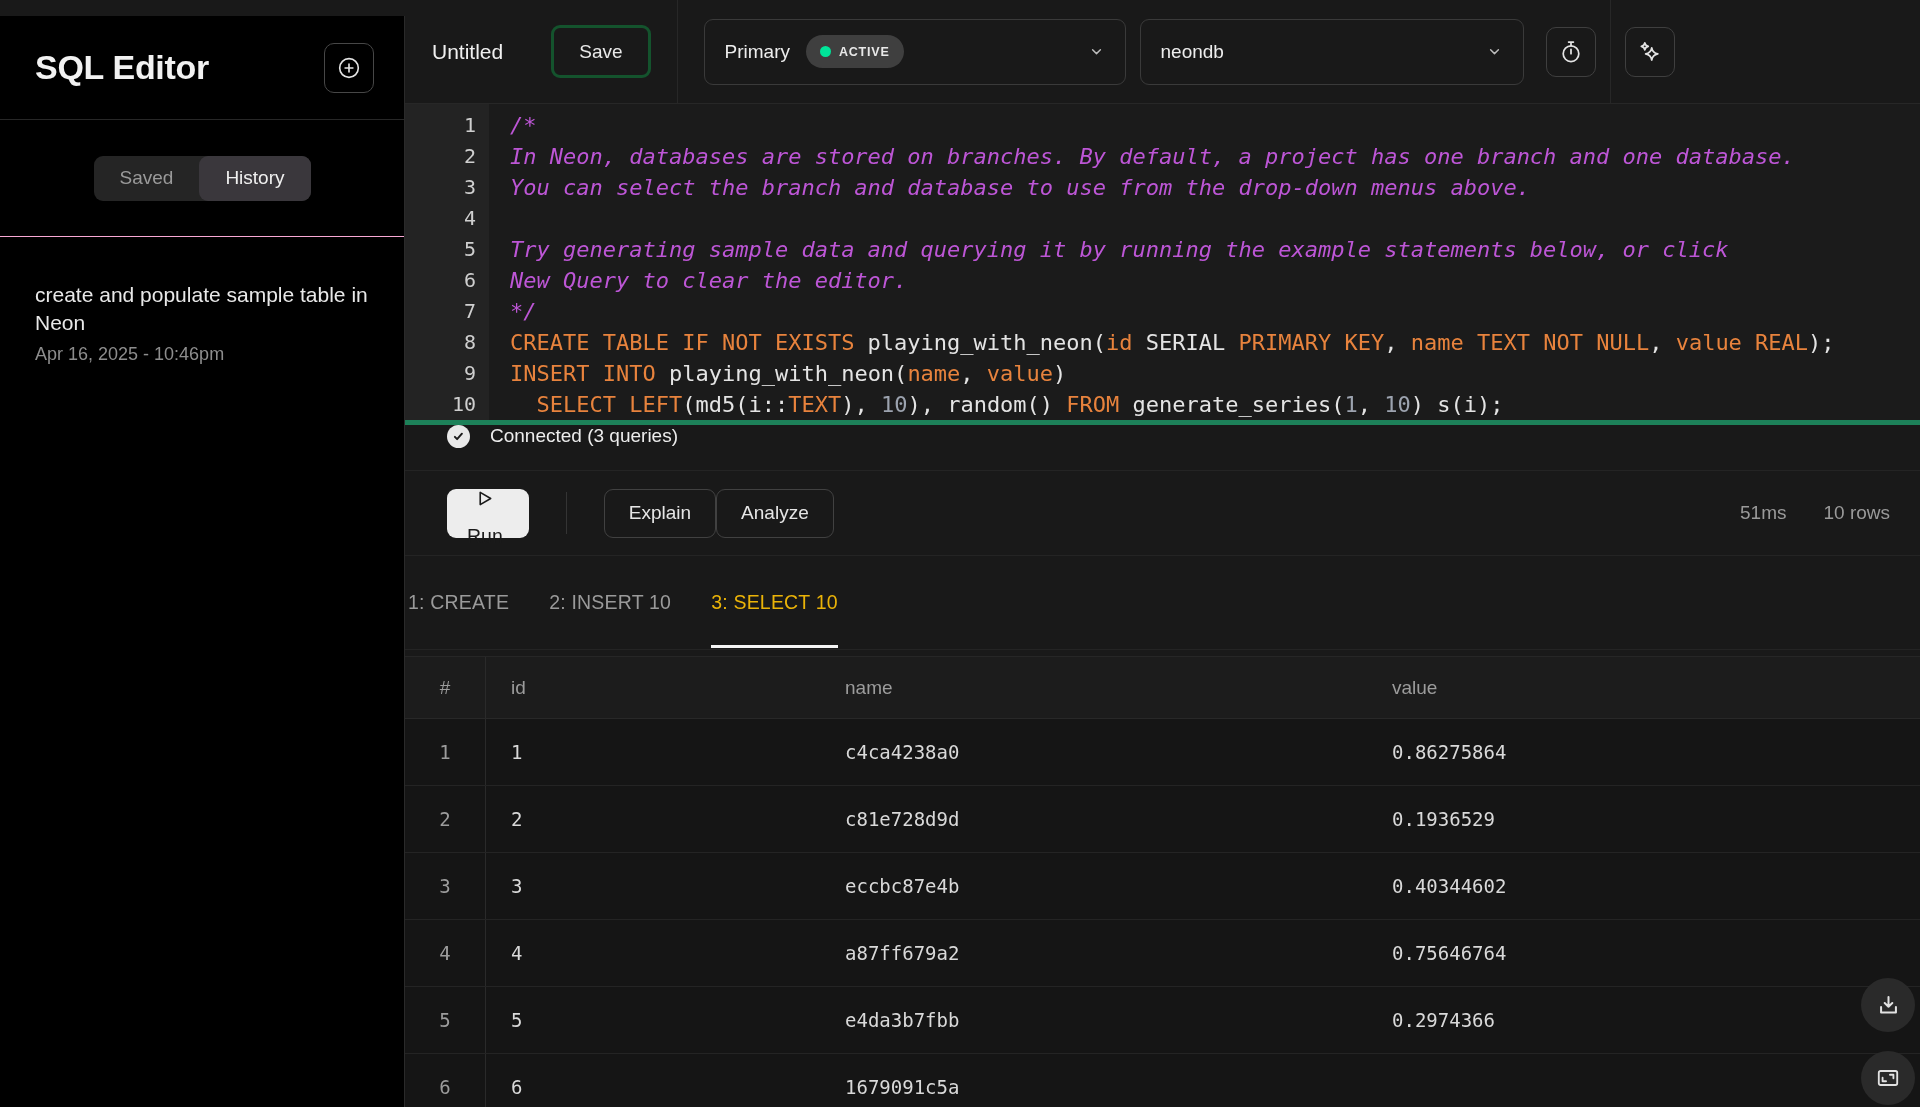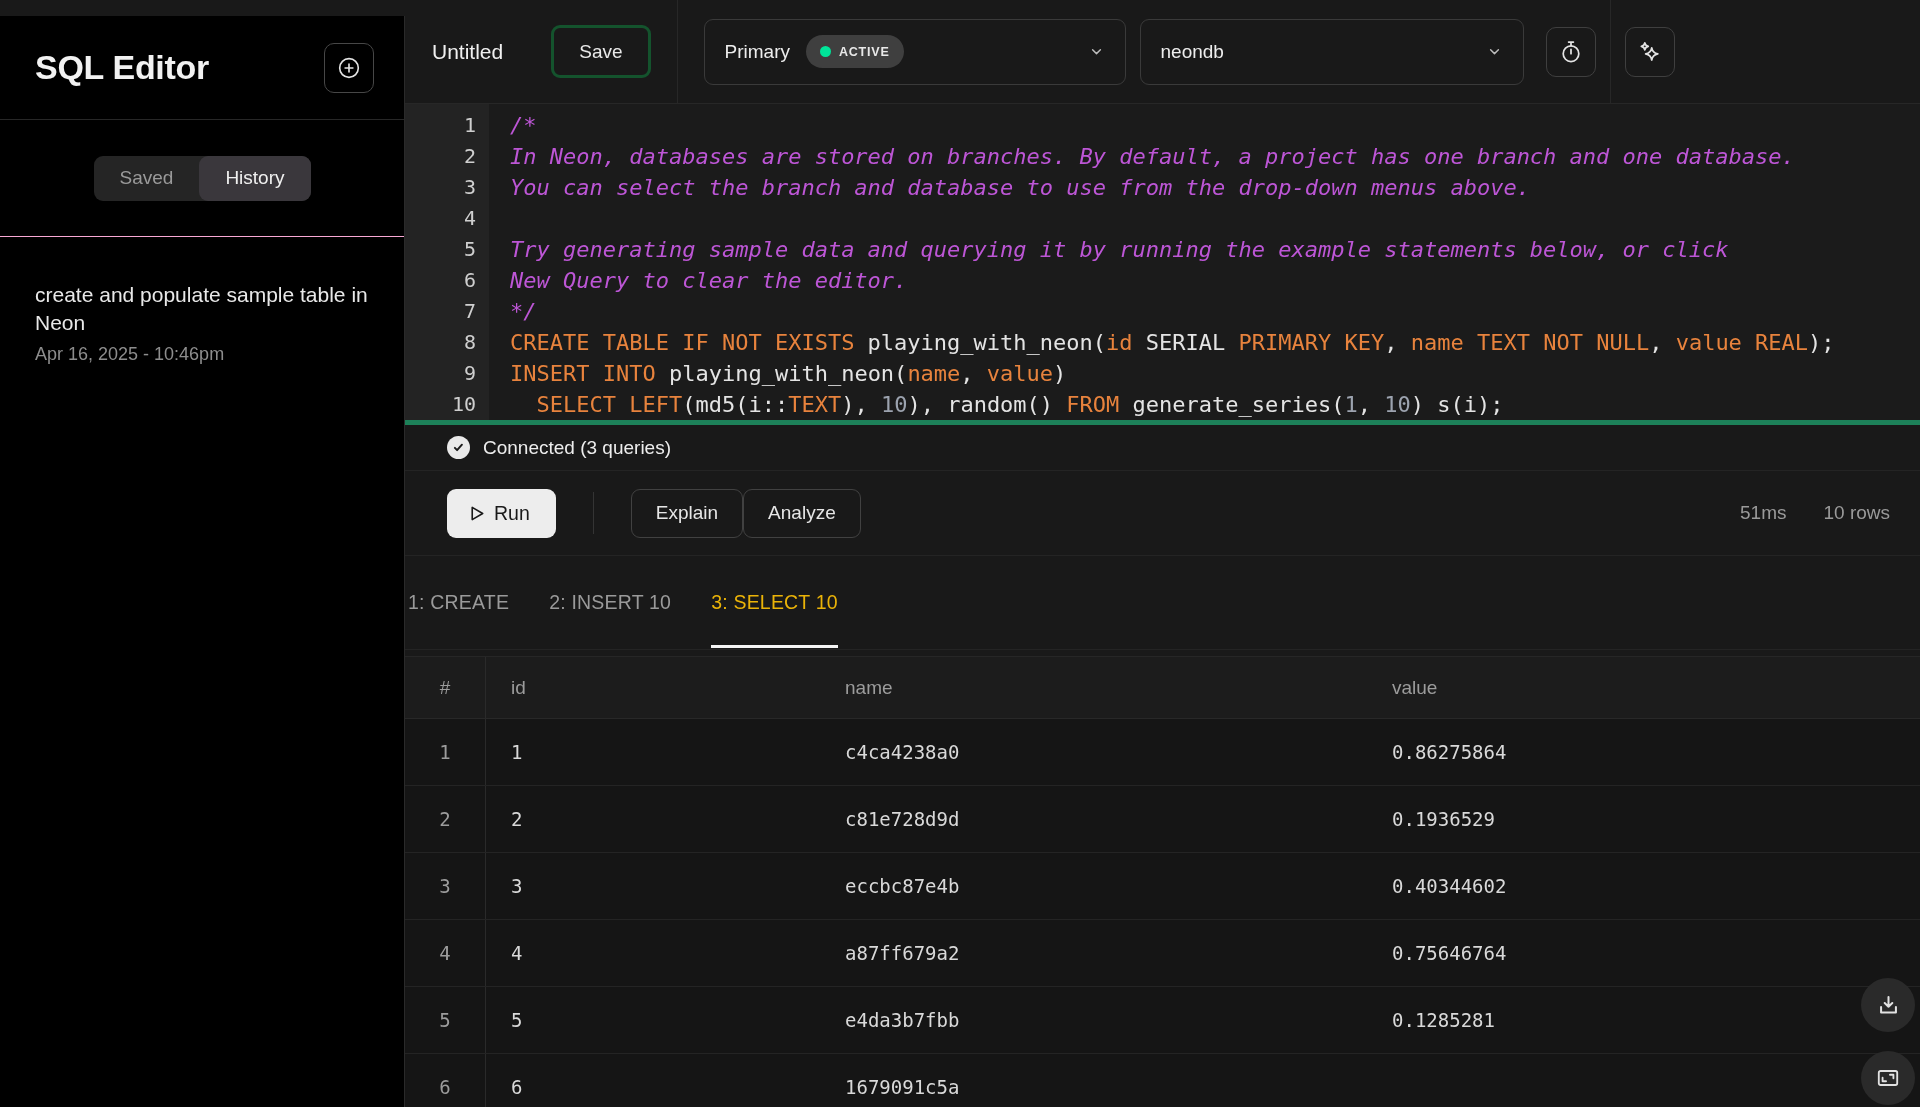--- a/index.html
+++ b/index.html
@@ -65,30 +65,30 @@
   .code { flex:1; padding:6px 0 0 21px; white-space:pre; color:#e4e4e4; overflow:hidden; }
   .seg-c { color:#bd56d6; font-style:italic; }
   .seg-k { color:#e8833d; }
   .seg-p { color:#e4e4e4; }
   .seg-n { color:#9ca3af; }
 
   .drag-bar { height:5px; min-height:5px; background:#1d8159; cursor:row-resize; }
 
   
   .status-row { height:46px; min-height:46px; border-bottom:1px solid #242424;
-    display:flex; align-items:center; padding-left:42px; gap:13px; font-size:19px; color:#ededed; }
+    display:flex; padding-left:42px; gap:20px; font-size:19px; color:#ededed; }
   .check-circle { width:23px; height:23px; border-radius:50%; background:#e9e9e9;
     display:flex; align-items:center; justify-content:center; }
 
   
   .actions-row { height:85px; min-height:85px; border-bottom:1px solid #242424;
     display:flex; align-items:center; padding:0 30px 0 42px; }
   .run-btn { height:49px; padding:0 26px 0 20px; background:#ededed; color:#1a1a1a;
     border:0; border-radius:9px; font-size:19.5px; font-weight:500; display:flex;
-    align-items:center; gap:8px; font-family:inherit; cursor:pointer; }
+    align-items:center; gap:17px; font-family:inherit; cursor:pointer;flex-direction:column; }
   .vdiv-mid { width:1px; height:42px; background:#343434; margin:0 37px; }
   .ghost-btn { height:49px; padding:0 24px; border:1px solid #414141; background:transparent;
     border-radius:9px; color:#e6e6e6; font-size:19px; font-family:inherit; cursor:pointer; }
   .ghost-btn + .ghost-btn { }
   .metrics { margin-left:auto; display:flex; gap:37px; color:#9a9a9a; font-size:19px; }
 
   
   .result-tabs { height:94px; min-height:94px; border-bottom:1px solid #242424;
     display:flex; padding-left:3px; }
   .rtab { position:relative; height:100%; display:flex; align-items:center; margin-right:40px;
@@ -276,21 +276,21 @@
         <div class="grid-row trow">
           <div class="c0">4</div>
           <div class="c1">4</div>
           <div class="c2">a87ff679a2</div>
           <div class="c3">0.75646764</div>
         </div>
         <div class="grid-row trow">
           <div class="c0">5</div>
           <div class="c1">5</div>
           <div class="c2">e4da3b7fbb</div>
-          <div class="c3">0.1285281</div>
+          <div class="c3">0.2974366</div>
         </div>
         <div class="grid-row trow">
           <div class="c0">6</div>
           <div class="c1">6</div>
           <div class="c2">1679091c5a</div>
         </div>
       </div>
 
     <button class="fab fab-download">
       <span>

